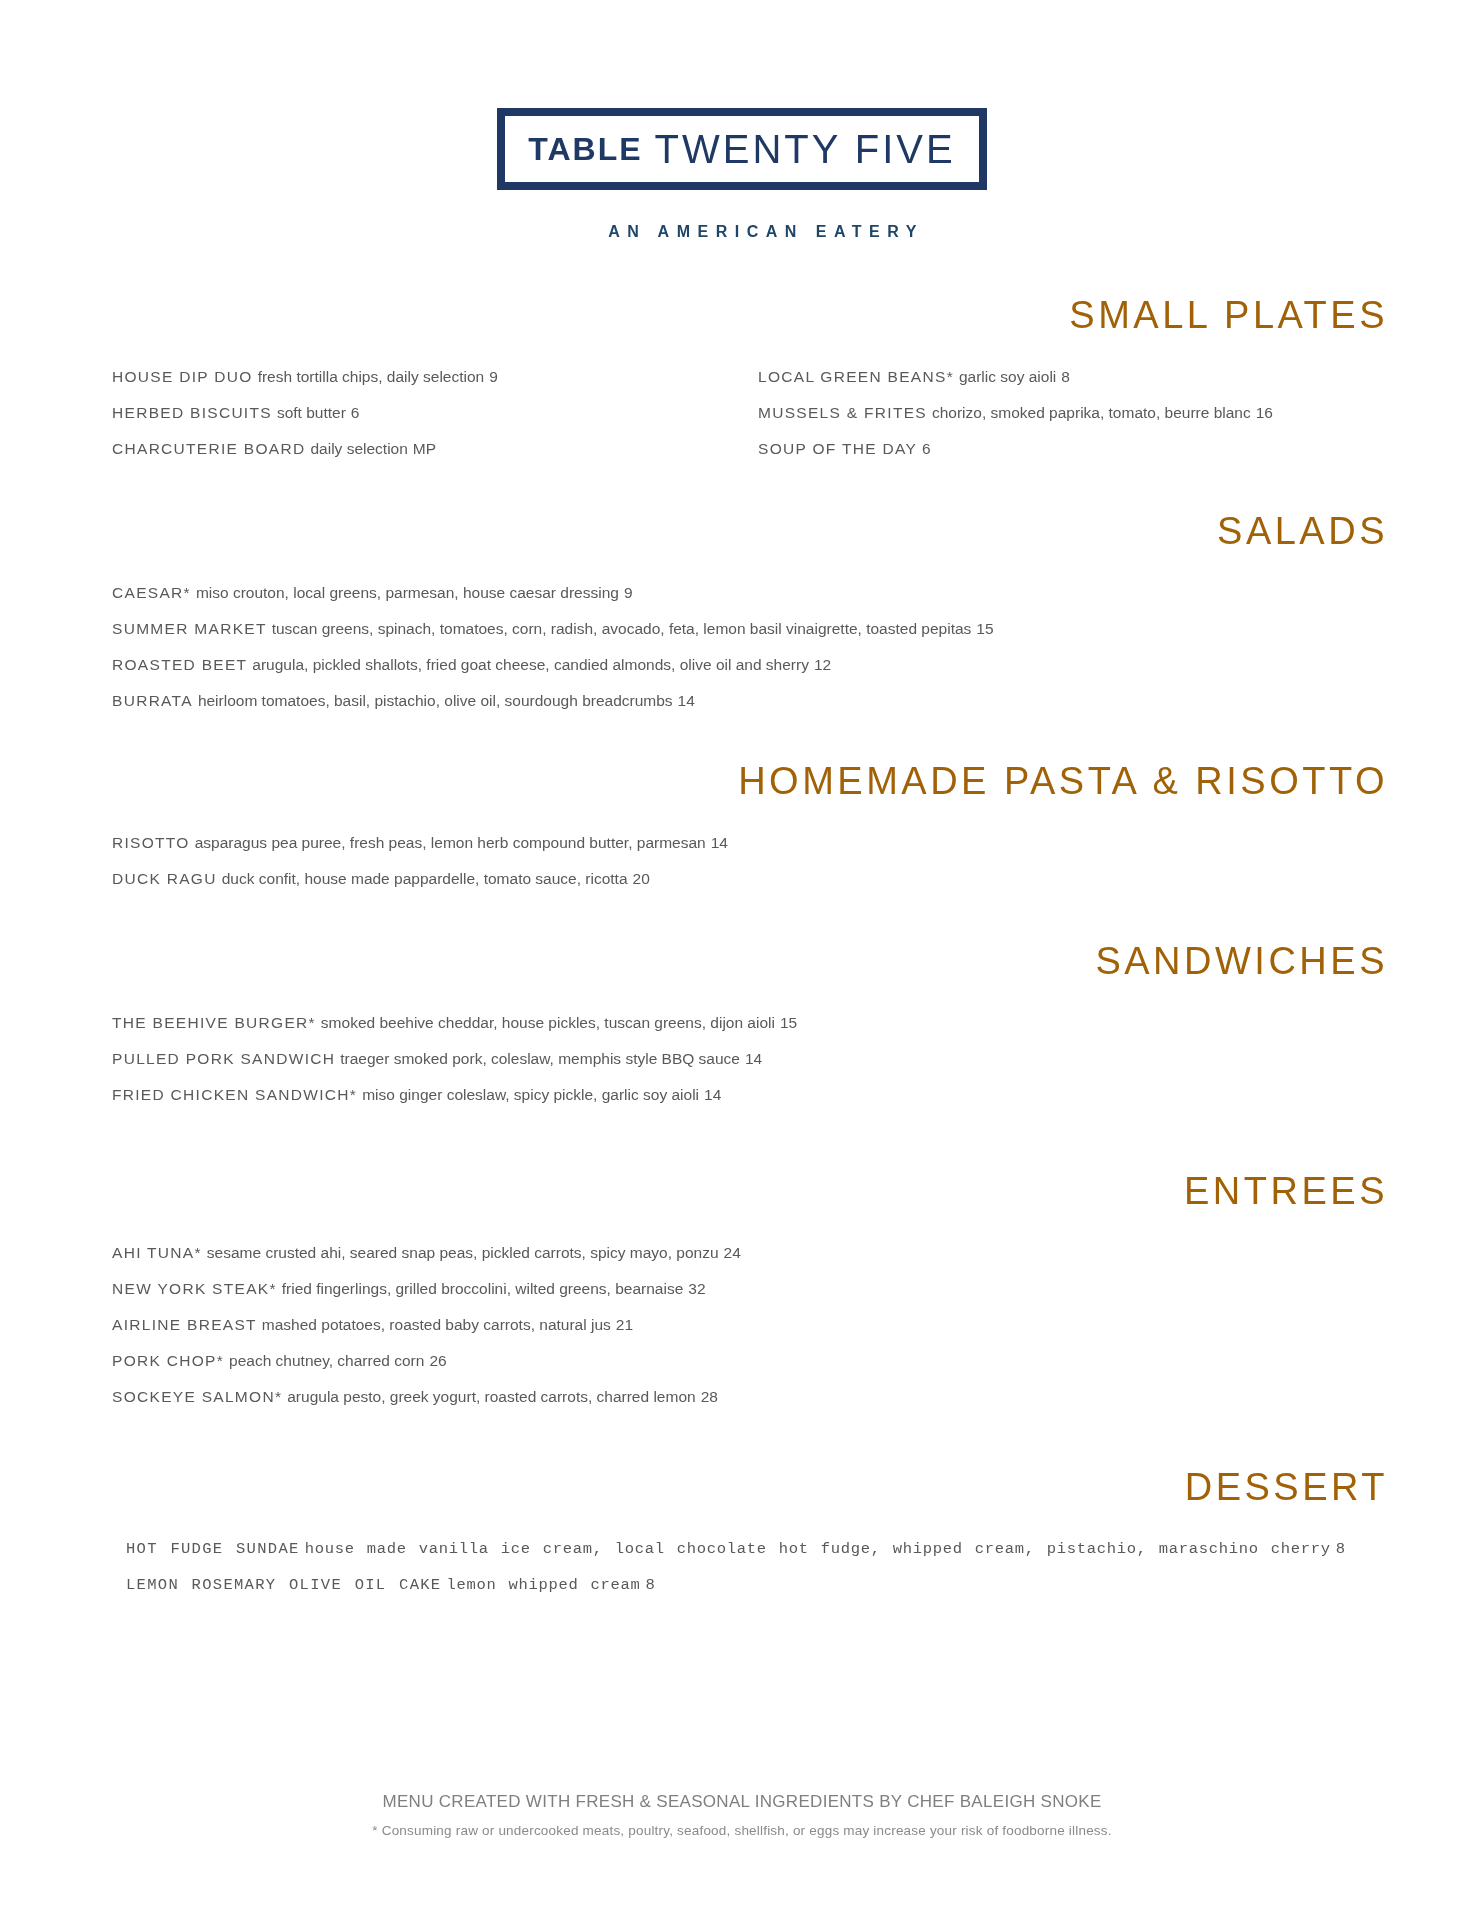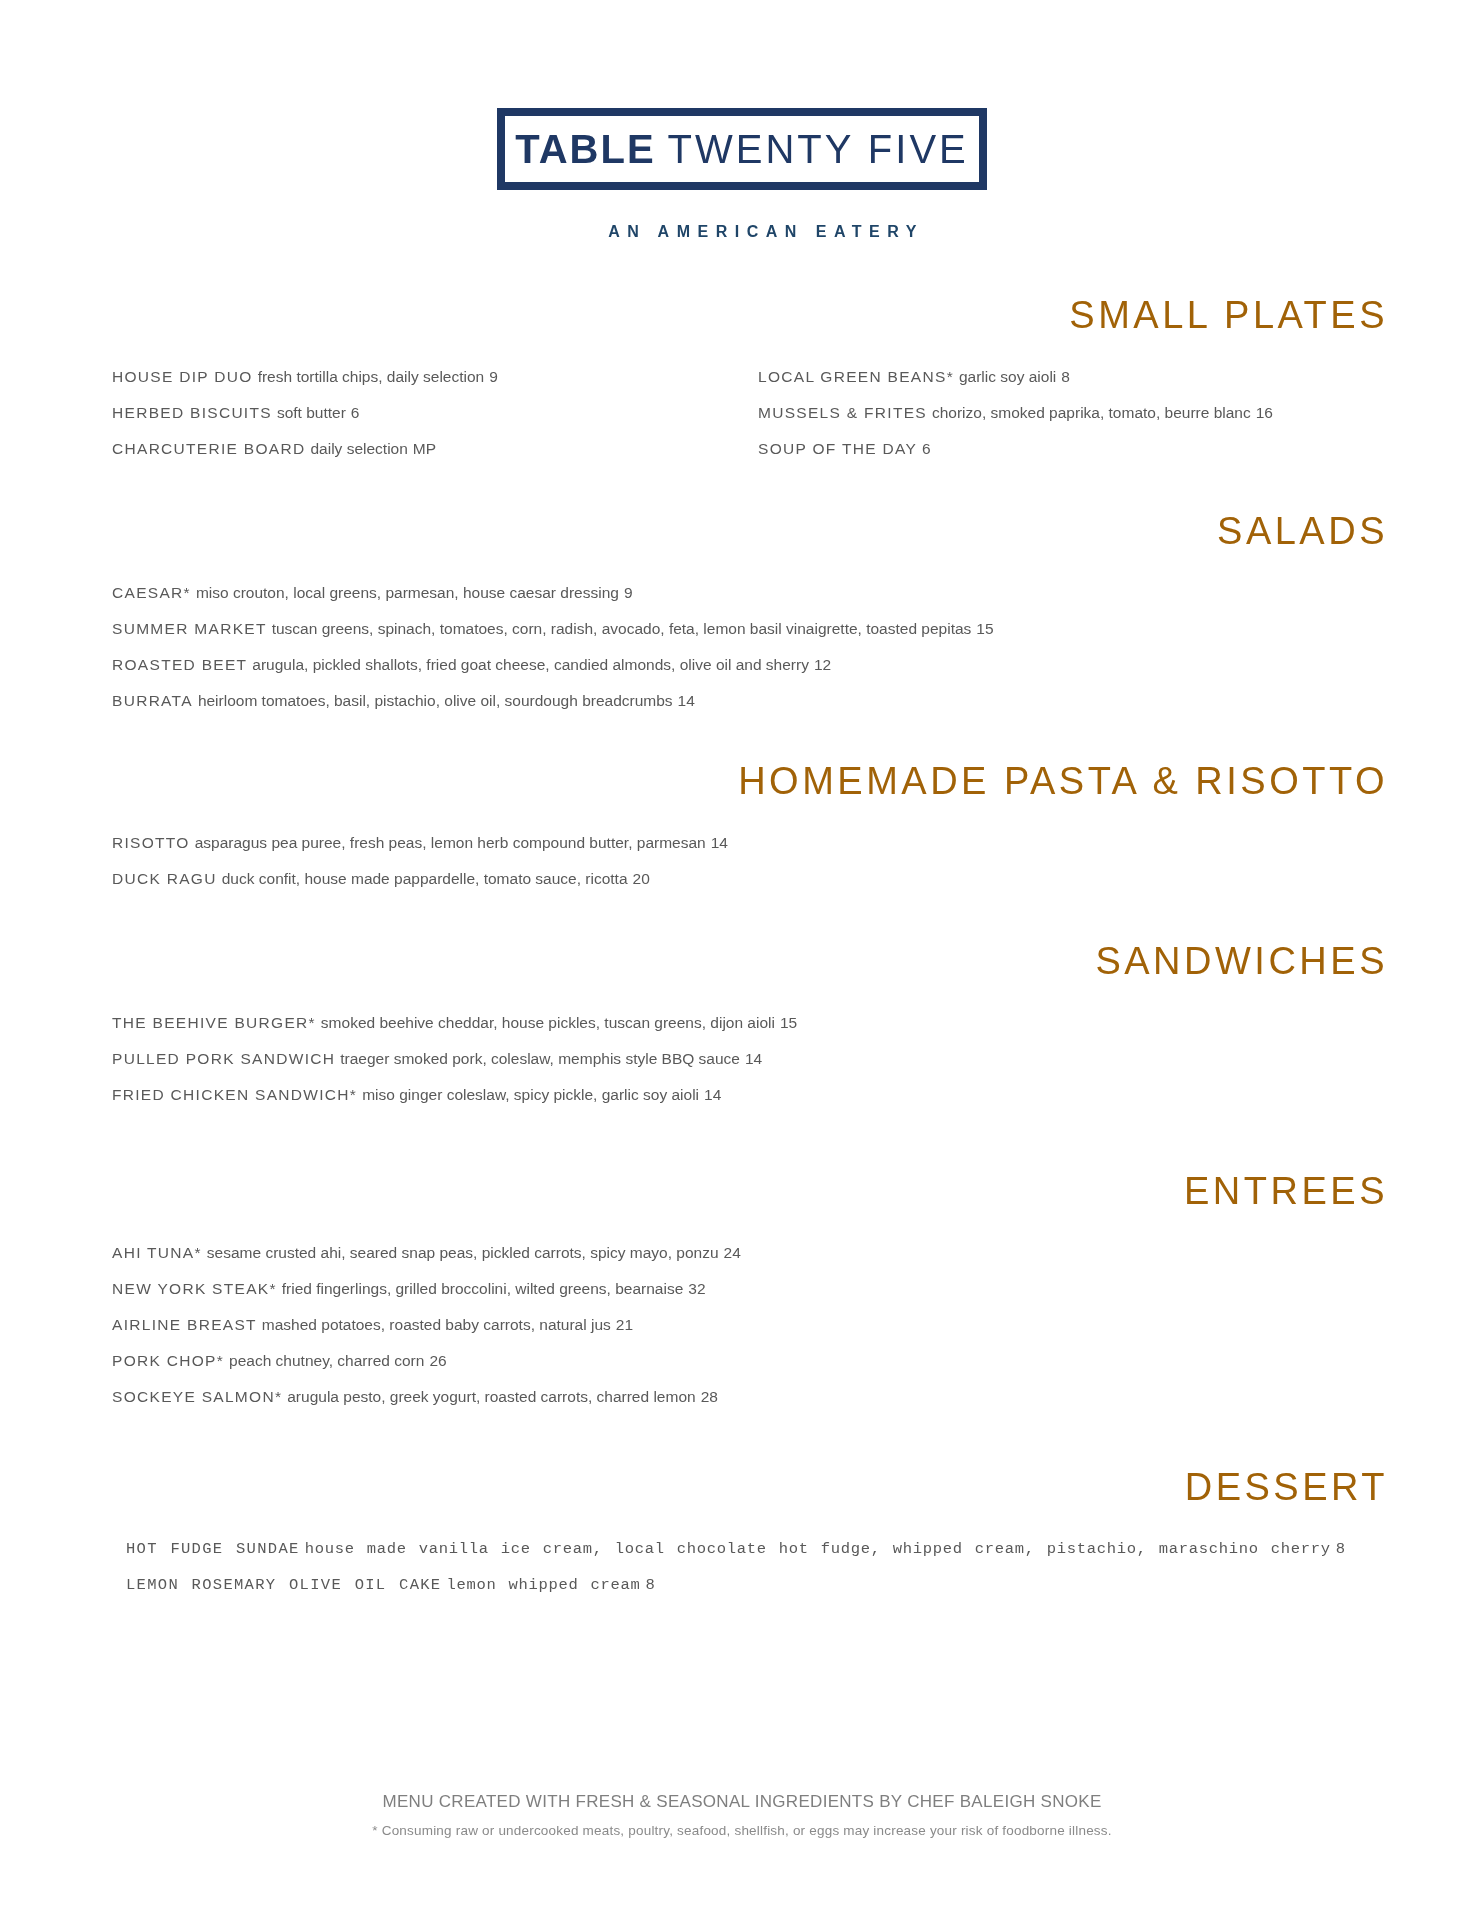--- a/index.html
+++ b/index.html
@@ -8,21 +8,21 @@
     width: 1484px; height: 1920px; position: relative; overflow: hidden;
     background: #ffffff; font-family: "Liberation Sans", sans-serif;
   }
   
   .logo-box {
     width: 490px; height: 82px; margin: 108px auto 0;
     border: 8px solid #1F3864;
     display: flex; align-items: center; justify-content: center; gap: 12px;
     background: #ffffff;
   }
-  .logo-bold  { font-weight: 700; font-size: 40px; letter-spacing: 2px; color: #1F3864; }
+  .logo-bold  { font-weight: 700; font-size: 32px; letter-spacing: 2px; color: #1F3864; }
   .logo-light { font-weight: 400; font-size: 40px; letter-spacing: 3px; color: #1F3864; }
   .tagline {
     text-align: center; margin-top: 33px;
     font-size: 16px; font-weight: 700; letter-spacing: 7.5px; color: #1F4568; padding-left: 48px;
   }
   
   .section { margin-left: 112px; margin-right: 96px; }
   .section-title {
     margin: 0; font-size: 38px; font-weight: 400; letter-spacing: 3.5px;
     color: #a16207; line-height: 36px; text-align: right;

